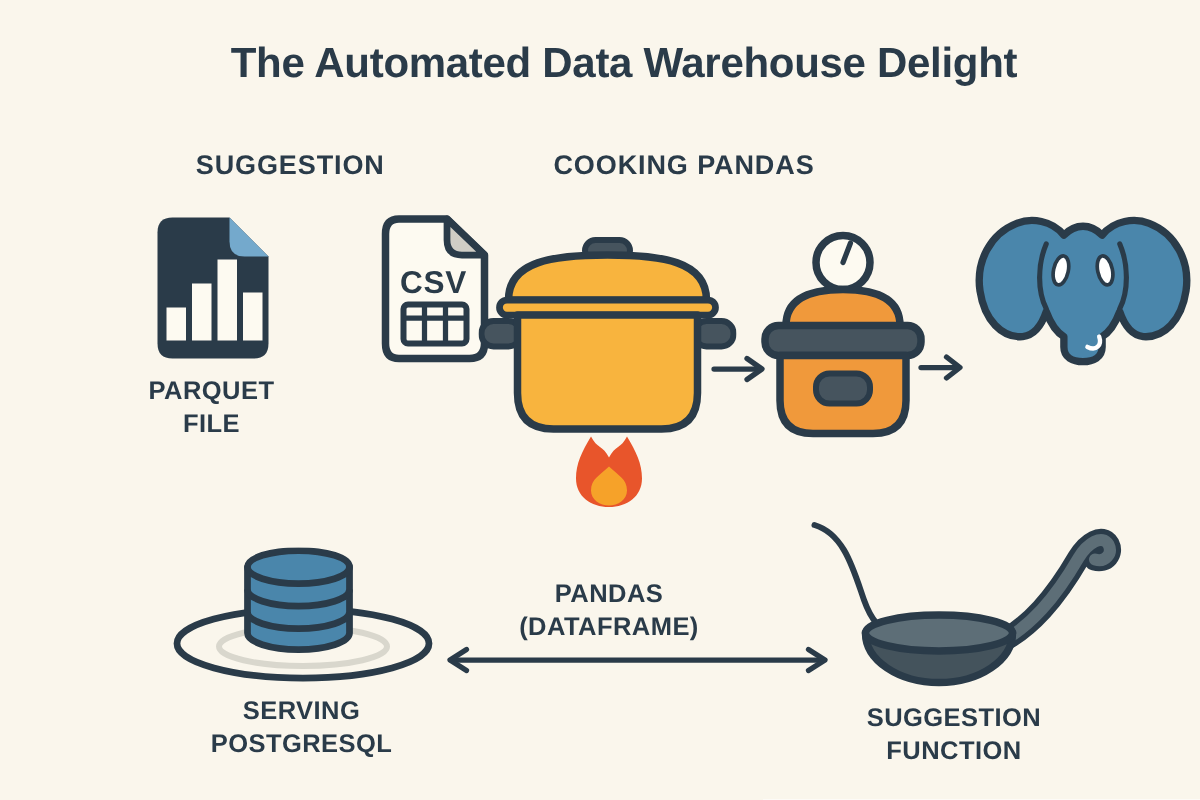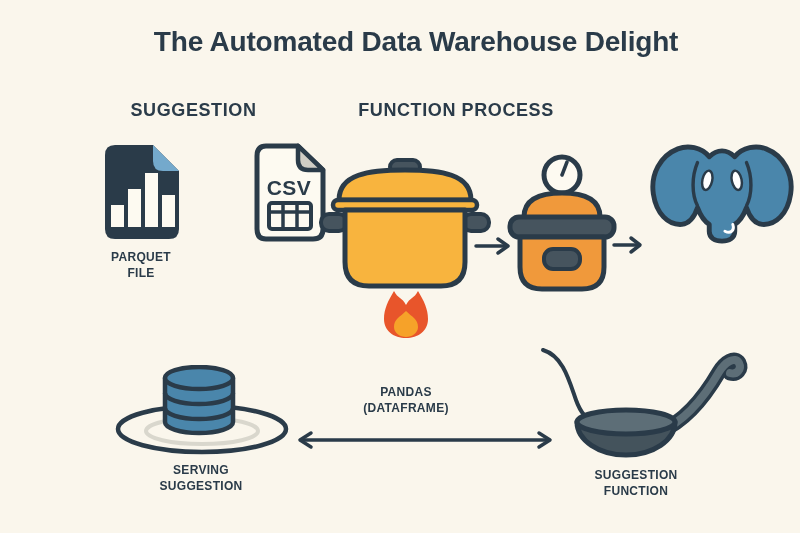--- a/index.html
+++ b/index.html
@@ -20,34 +20,34 @@
     left:0; top:26px; width:800px; text-align:center;
     font-size:28px; font-weight:bold; letter-spacing:-0.2px; color:var(--navy);
   }
   .hdr{
     top:100px; font-size:18px; font-weight:bold; letter-spacing:0.6px;
     text-align:center; color:var(--navy);
   }
   .hdr-ingredients{left:85px; width:185px;}
   .hdr-cooking{left:330px; width:220px;}
   .label{
-    font-size:12px; font-weight:bold; letter-spacing:0.3px; line-height:1.3;
+    font-size:17px; font-weight:bold; letter-spacing:0.3px; line-height:1.3;
     text-align:center; white-space:pre-line; color:var(--navy);
   }
   svg{display:block;}
 </style>
 </head>
 <body>
 
 <div class="canvas">
 
   <div class="abs title">The Automated Data Warehouse Delight</div>
 
   <div class="abs hdr hdr-ingredients">SUGGESTION</div>
-  <div class="abs hdr hdr-cooking">FUNCTION PROCESS</div>
+  <div class="abs hdr hdr-cooking">COOKING PANDAS</div>
 
   <div class="abs" style="left:85px;top:143px;">
     <svg width="80" height="98" viewBox="0 0 80 98">
       <path d="M14,2 H52 L78,28 V86 Q78,96 68,96 H14 Q4,96 4,86 V12 Q4,2 14,2 Z" fill="var(--navy)"></path>
       <path d="M52,2 V18 Q52,28 62,28 H78 Z" fill="var(--fold-blue)"></path>
       <rect x="10" y="62" width="13" height="22" fill="var(--paper)"></rect>
       <rect x="27" y="46" width="13" height="38" fill="var(--paper)"></rect>
       <rect x="44" y="30" width="13" height="54" fill="var(--paper)"></rect>
       <rect x="61" y="52" width="13" height="32" fill="var(--paper)"></rect>
     </svg>
@@ -132,21 +132,21 @@
       <ellipse cx="88" cy="64" rx="84" ry="23" fill="var(--background)" stroke="var(--navy)" stroke-width="4.5"></ellipse>
       <ellipse cx="88" cy="66" rx="56" ry="13" fill="none" stroke="var(--plate-ring)" stroke-width="4"></ellipse>
       <path d="M51,13 V57 A34,11 0 0 0 119,57 V13 Z" fill="var(--steel-blue)" stroke="var(--navy)" stroke-width="4.5" stroke-linejoin="round"></path>
       <path d="M51,28 A34,11 0 0 0 119,28" fill="none" stroke="var(--navy)" stroke-width="4.5"></path>
       <path d="M51,43 A34,11 0 0 0 119,43" fill="none" stroke="var(--navy)" stroke-width="4.5"></path>
       <ellipse cx="85" cy="13" rx="34" ry="11" fill="var(--steel-blue)" stroke="var(--navy)" stroke-width="4.5"></ellipse>
     </svg>
   </div>
 
   <div class="abs label" style="left:95px;top:463px;width:180px;">SERVING
-SUGGESTION</div>
+POSTGRESQL</div>
 
   <div class="abs" style="left:275px;top:430px;">
     <svg width="268" height="20" viewBox="0 0 268 20">
       <line x1="10" y1="10" x2="258" y2="10" stroke="var(--navy)" stroke-width="3.5" stroke-linecap="round"></line>
       <path d="M20,3 L9,10 L20,17" fill="none" stroke="var(--navy)" stroke-width="3.5" stroke-linecap="round" stroke-linejoin="round"></path>
       <path d="M248,3 L259,10 L248,17" fill="none" stroke="var(--navy)" stroke-width="3.5" stroke-linecap="round" stroke-linejoin="round"></path>
     </svg>
   </div>
 
   <div class="abs" style="left:513px;top:336px;">

